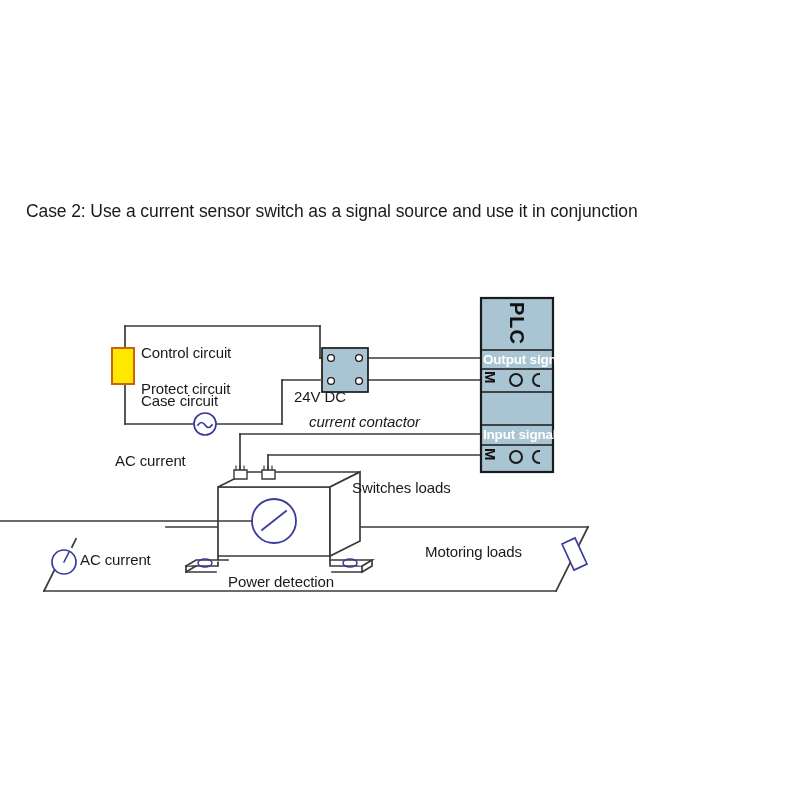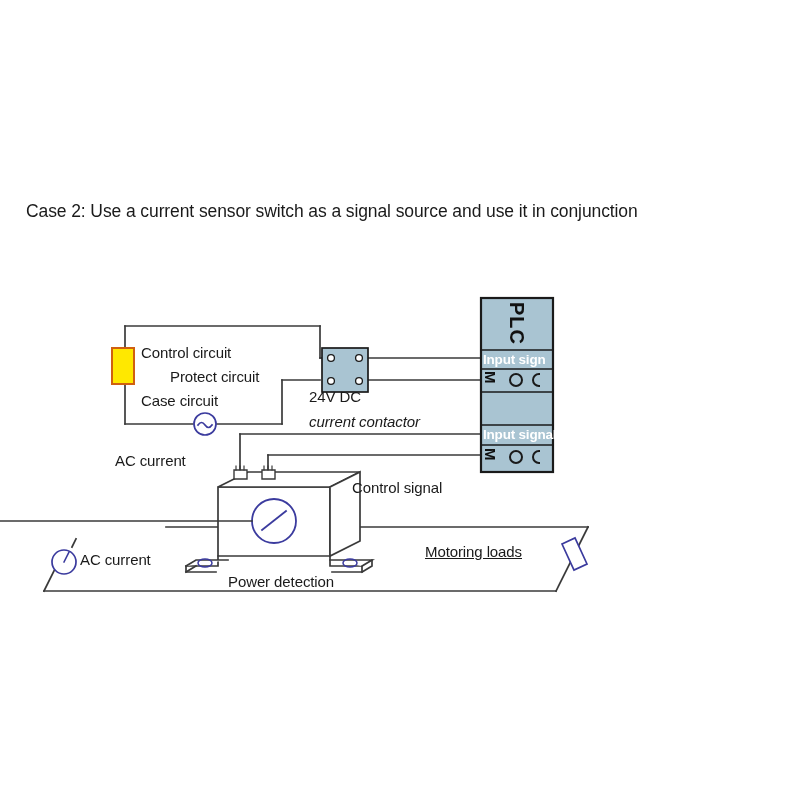--- a/index.html
+++ b/index.html
@@ -152,35 +152,35 @@
       <circle cx="516" cy="380" r="6" stroke="#1a1a1a" stroke-width="2" fill="none"></circle>
       <path d="M 539 374 a 6 6 0 1 0 0 12" stroke="#1a1a1a" stroke-width="2" fill="none"></path>
 
       <circle cx="516" cy="457" r="6" stroke="#1a1a1a" stroke-width="2" fill="none"></circle>
       <path d="M 539 451 a 6 6 0 1 0 0 12" stroke="#1a1a1a" stroke-width="2" fill="none"></path>
     </g>
   </svg>
 
   <div class="plc-title rot90" style="left:528px; top:302px;">PLC</div>
 
-  <div class="plc-band-text" style="left:483px; top:352px;">Input sign</div>
+  <div class="plc-band-text" style="left:483px; top:352px;">Output sign</div>
 
   <div class="term-m rot90" style="left:499px; top:371px;">M</div>
 
   <div class="plc-band-text" style="left:483px; top:427px;">Input signal</div>
 
   <div class="term-m rot90" style="left:499px; top:448px;">M</div>
 
   <div class="lbl" style="left:141px; top:344px;">Control circuit</div>
-  <div class="lbl" style="left:141px; top:368px;margin-left:29px;">Protect circuit</div>
+  <div class="lbl" style="left:141px; top:380px;">Protect circuit</div>
   <div class="lbl" style="left:141px; top:392px;">Case circuit</div>
 
-  <div class="lbl" style="left:309px; top:388px;">24V DC</div>
+  <div class="lbl" style="left:294px; top:388px;">24V DC</div>
   <div class="lbl" style="left:309px; top:413px;font-style:italic;">current contactor</div>
 
   <div class="lbl" style="left:115px; top:452px;">AC current</div>
-  <div class="lbl" style="left:352px; top:479px;">Control signal</div>
+  <div class="lbl" style="left:352px; top:479px;">Switches loads</div>
   <div class="lbl" style="left:228px; top:573px;">Power detection</div>
 
   <div class="lbl" style="left:80px; top:551px;">AC current</div>
-  <div class="lbl" style="left:425px; top:543px;text-decoration:underline;">Motoring loads</div>
+  <div class="lbl" style="left:425px; top:543px;">Motoring loads</div>
 
 </div>
 
 </body></html>

